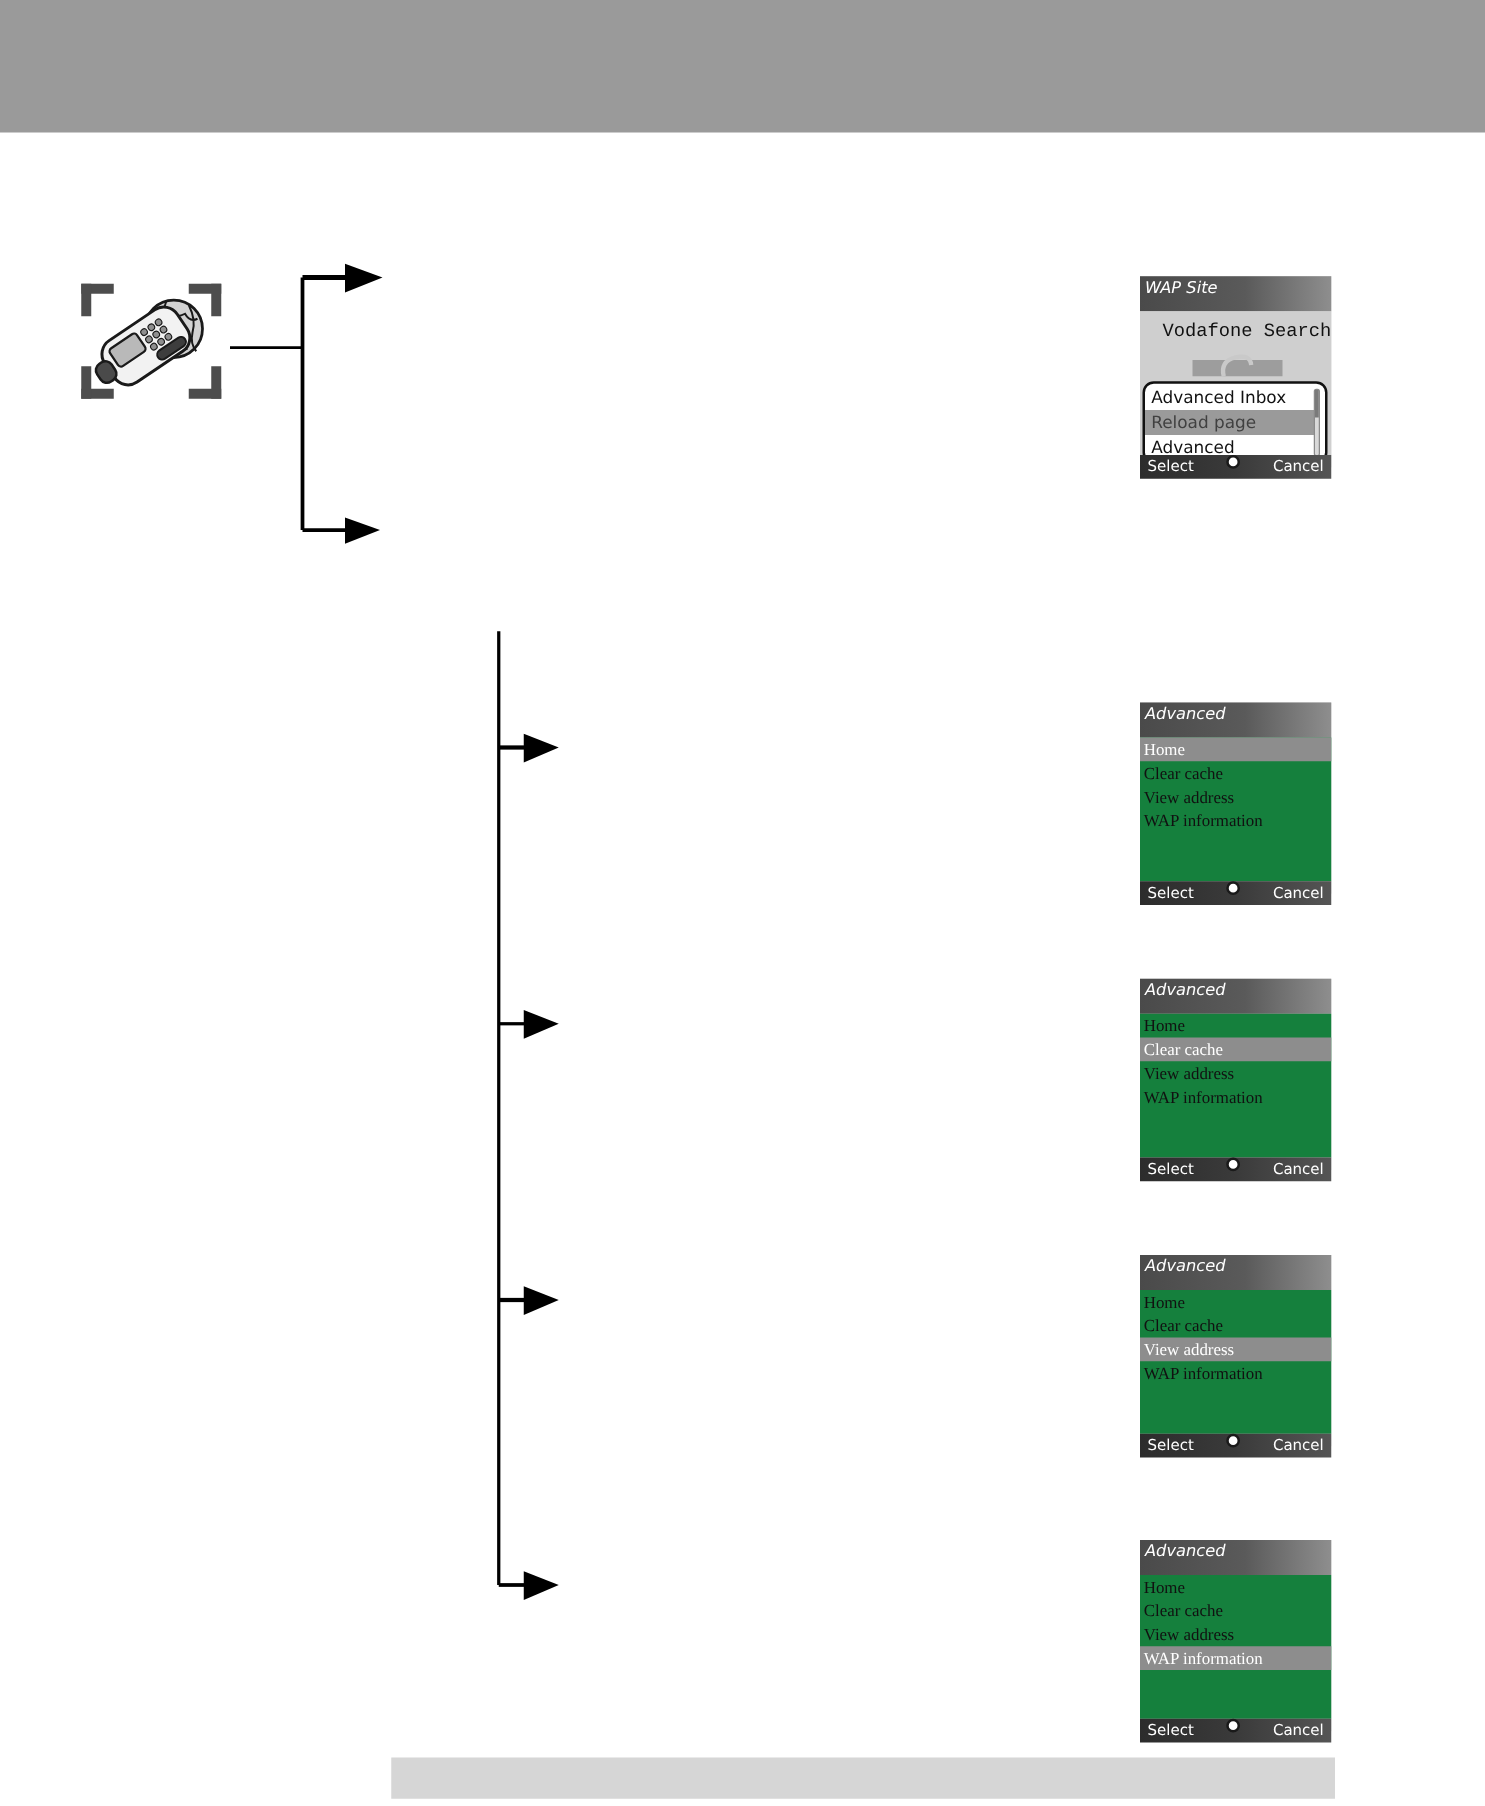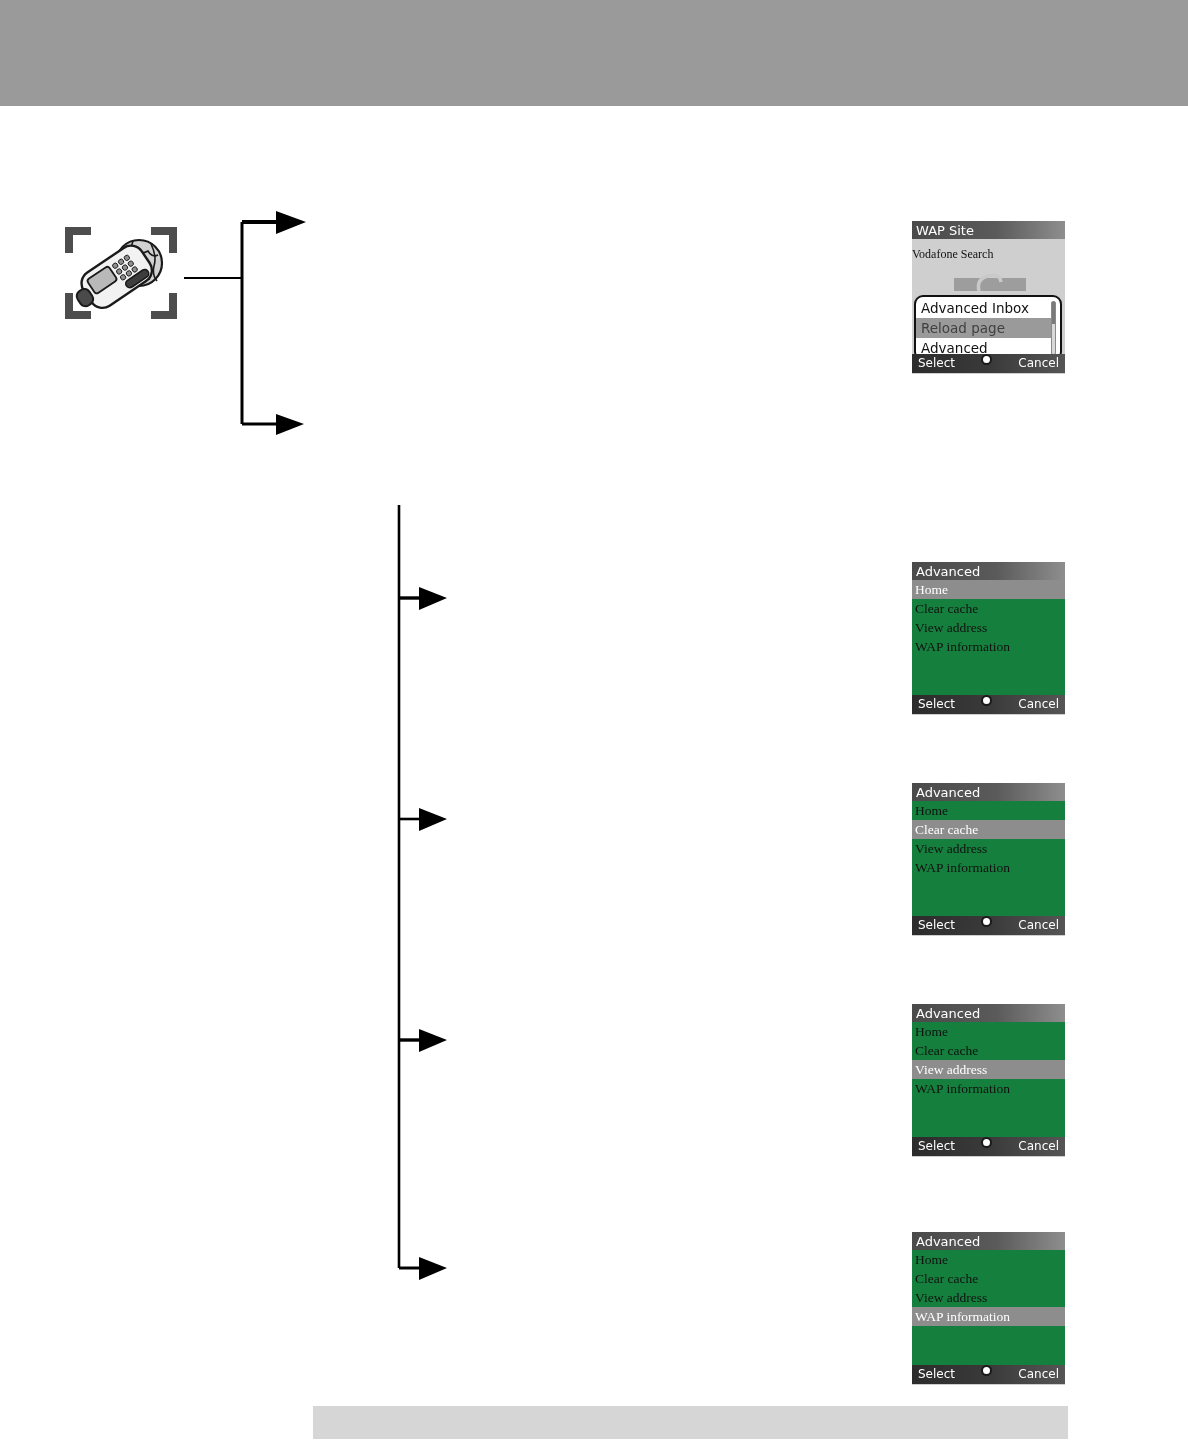--- a/index.html
+++ b/index.html
@@ -61,30 +61,31 @@
   }
 
   
   .phone-screen {
     position: absolute;
     width: 153px;
     background: #cfcfcf;
     font-family: "DejaVu Sans", sans-serif;
   }
   .scr-title {
-    height: 18px;
+    height: 28px;
     line-height: 19px;
     background: linear-gradient(to right, #4a4a4a 0%, #5a5a5a 55%, #8e8e8e 100%);
     color: #ffffff;
     font-size: 13px;
     padding-left: 4px;
     box-sizing: border-box;
     letter-spacing: 0px;
     white-space: nowrap;
     overflow: hidden;
+    font-style: italic;
   }
   .scr-body {
     position: relative;
   }
   .scr-item {
     height: 19px;
     line-height: 19px;
     font-size: 13.5px;
     color: #111111;
     padding-left: 3px;
@@ -128,25 +129,25 @@
   #screen-wapsite {
     left: 912px;
     top: 221px;
     height: 153px;
   }
   #screen-wapsite .scr-body {
     height: 115px;
     background: #cfcfcf;
   }
   .page-heading {
-    text-align: left;
-    font-size: 12px;
+    text-align: right;
+    font-size: 15px;
     color: #111111;
     padding-top: 8px;
-    font-family: Liberation Serif, serif;
+    font-family: Liberation Mono, monospace;
   }
   .page-logo-strip {
     position: absolute;
     left: 42px;
     top: 39px;
     width: 72px;
     height: 13px;
     background: #9d9d9d;
   }
   .page-logo-swoosh {

